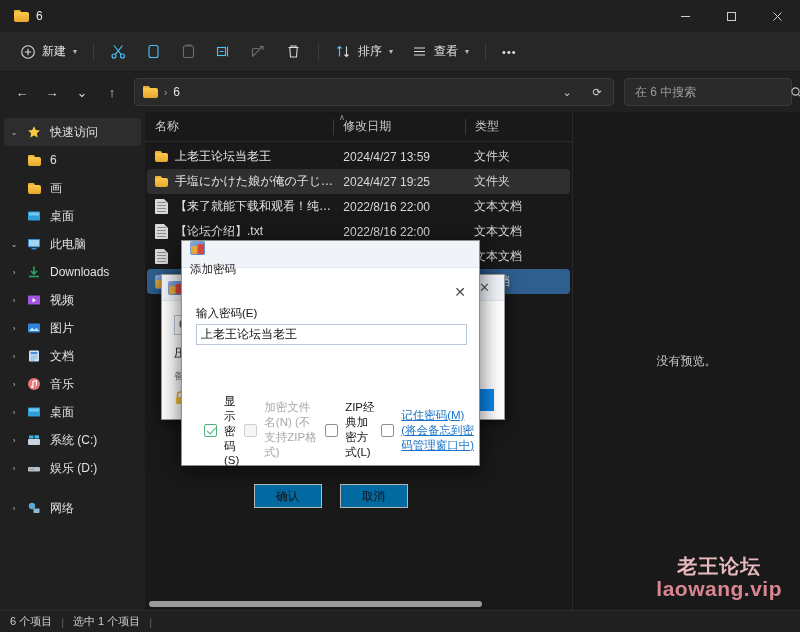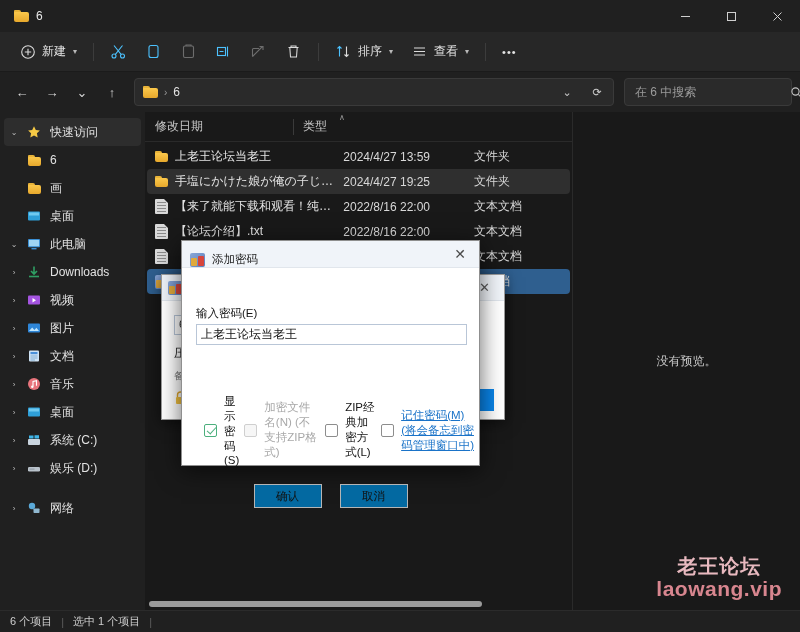--- a/index.html
+++ b/index.html
@@ -179,21 +179,21 @@
   }
 
   
   .dlg {
     position: absolute; left: 181px; top: 240px; width: 299px; height: 226px;
     background: #ffffff; border: 1px solid #8f8f8f; box-shadow: 0 5px 22px rgba(0,0,0,.6);
     font-size: 12px; color: #111;
   }
   .dlg-title {
     height: 27px; background: #f0f4f9; border-bottom: 1px solid #e1e6ec;
-    display: flex; align-items: flex-end; padding: 0 4px 0 8px; gap: 7px;
+    display: flex; align-items: flex-start; padding: 0 4px 0 8px; gap: 7px; flex-direction: column;
   }
   .dlg-title-txt { font-size: 11.5px; color: #1d1d1d; }
   .dlg-close { margin-left: auto; width: 30px; height: 26px; display: flex; align-items: center;
                justify-content: center; color: #4a4a4a; font-size: 14px; }
   .dlg-body { padding: 10px 14px 0 14px; position: relative; height: 198px; margin-top: 28px; }
   .lbl { font-size: 11.5px; color: #151515; margin-bottom: 3px; }
   .pw-input {
     width: 271px; height: 21px; border: 1px solid #b9c6d7; background: #fff; color: #111;
     font-size: 12px; font-family: inherit; padding: 1px 4px; outline: none;
   }
@@ -507,20 +507,21 @@
               <circle cx="5" cy="5" r="3.2" fill="#5aa9d8"></circle>
               <rect x="6.5" y="7.5" width="6" height="4.5" rx="0.7" fill="#8fb7cf"></rect>
             </svg>
         </span>
         <span class="nav-lbl">网络</span>
       </div>
     </div>
 
     <div class="filelist">
       <div class="colhead">
+        <div class="ch ch-name">名称</div>
         <div class="ch ch-date">修改日期</div>
         <div class="ch ch-type">类型</div>
         <div class="sortmark">∧</div>
       </div>
 
       <div class="rows" style="padding-top:2px;">
         <div class="row">
           <div class="c-name">
             <span class="folder-ic sm"></span>
             <span class="txt">上老王论坛当老王</span>

